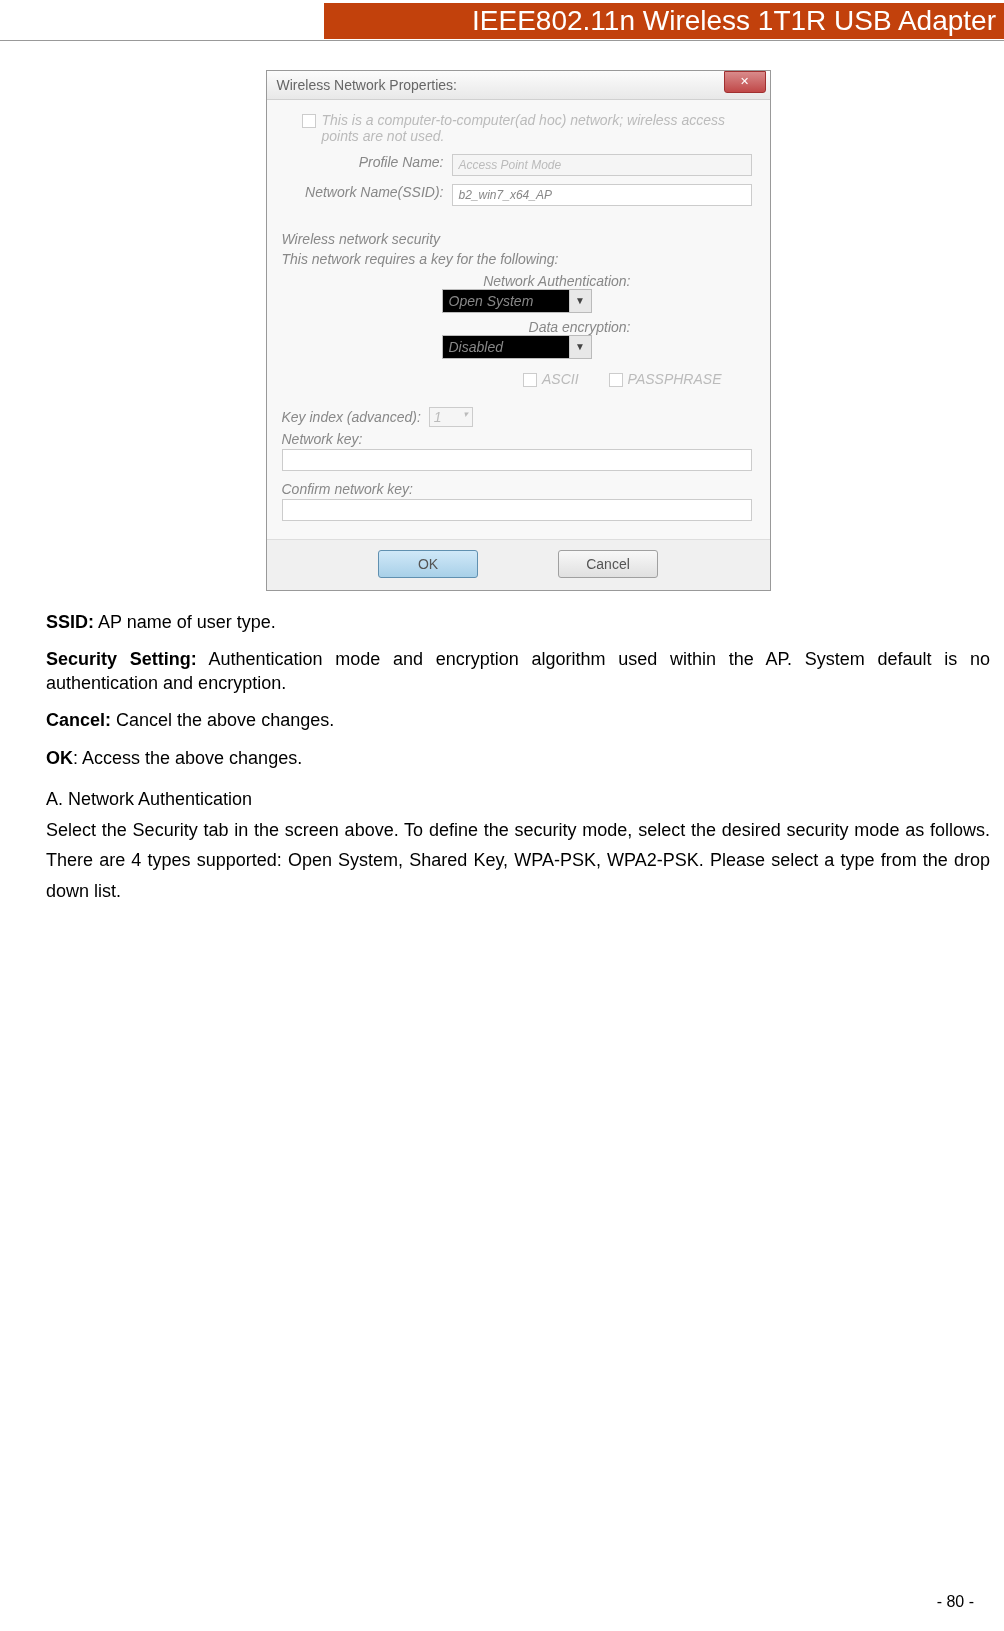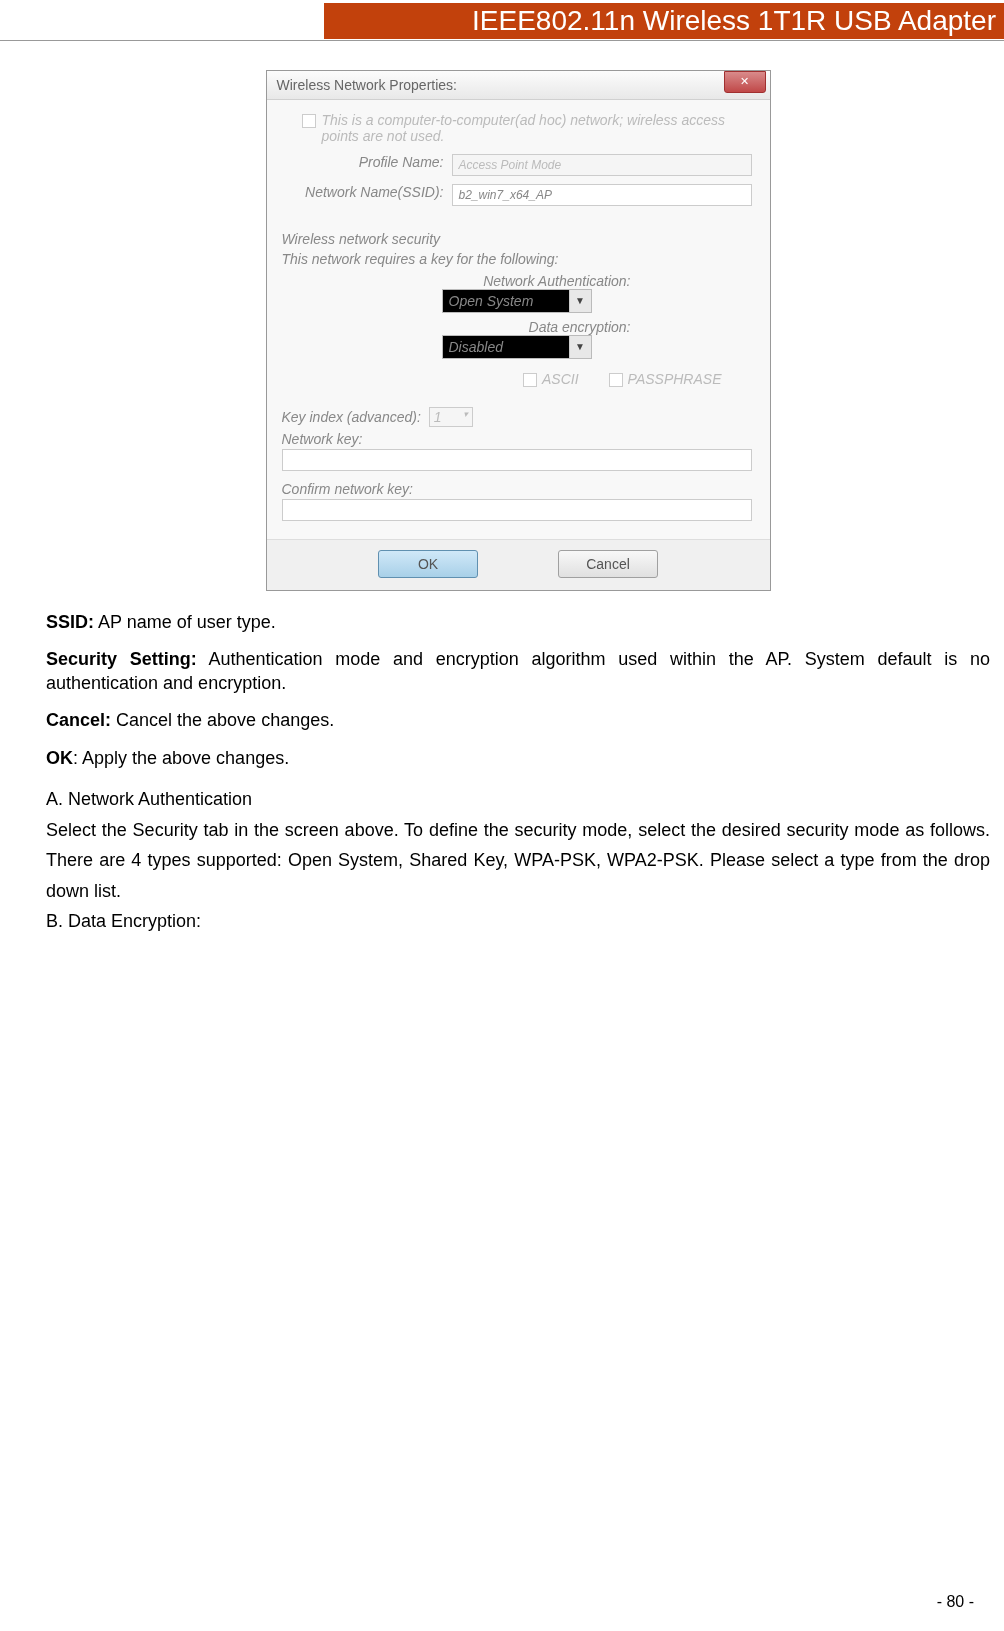--- a/index.html
+++ b/index.html
@@ -348,22 +348,21 @@
 
   <div class="doc-text">
     <b>Security Setting:</b><span> Authentication mode and encryption algorithm used within the AP. System default is no authentication and encryption.</span>
   </div>
 
   <div class="doc-text">
     <b>Cancel:</b><span> Cancel the above changes.</span>
   </div>
 
   <div class="doc-text">
-    <b>OK</b><span>: Apply the above changes.</span>
+    <b>OK</b><span>: Access the above changes.</span>
   </div>
 
   <div class="doc-para">A. Network Authentication</div>
   <div class="doc-para">Select the Security tab in the screen above. To define the security mode, select the desired security mode as follows. There are 4 types supported: Open System, Shared Key, WPA-PSK, WPA2-PSK. Please select a type from the drop down list.</div>
-  <div class="doc-para">B. Data Encryption:</div>
 
 </div>
 
 <div class="page-number">- 80 -</div>
 
 </body></html>

